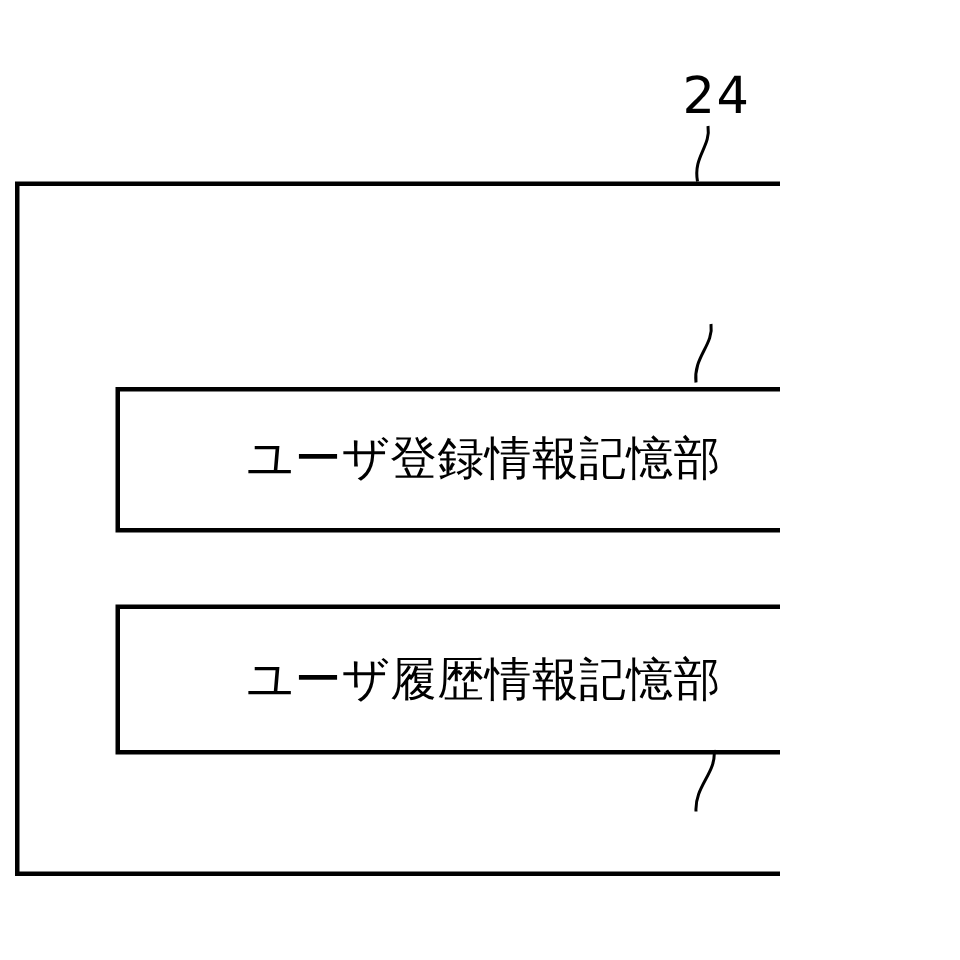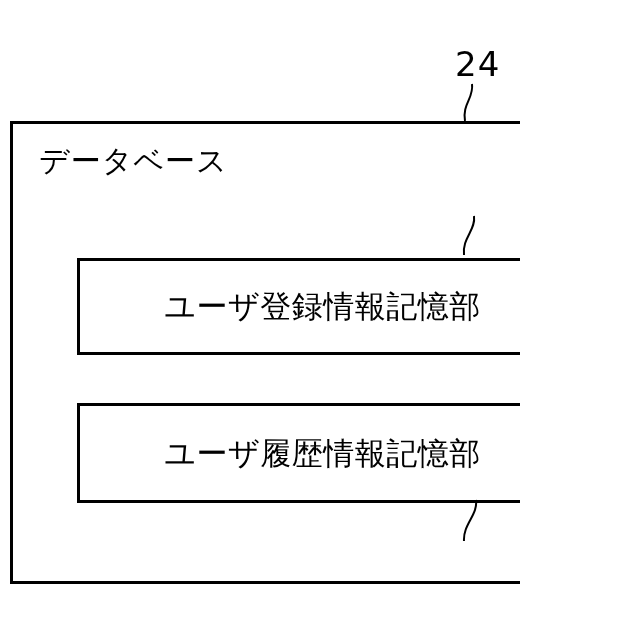--- a/index.html
+++ b/index.html
@@ -98,21 +98,20 @@
 <div id="figure-root">
 
   <div class="ref-num ref-24">24</div>
 
   <div class="ref-num ref-121">121</div>
 
   <div class="ref-num ref-122">122</div>
 
   <div class="outer-box">
 
-    <div class="outer-title">データベース</div>
 
     <div class="inner-box box-2">
       <span class="inner-label">ユーザ履歴情報記憶部</span>
     </div>
 
     <div class="inner-box box-1">
       <span class="inner-label">ユーザ登録情報記憶部</span>
     </div>
 
   </div>

